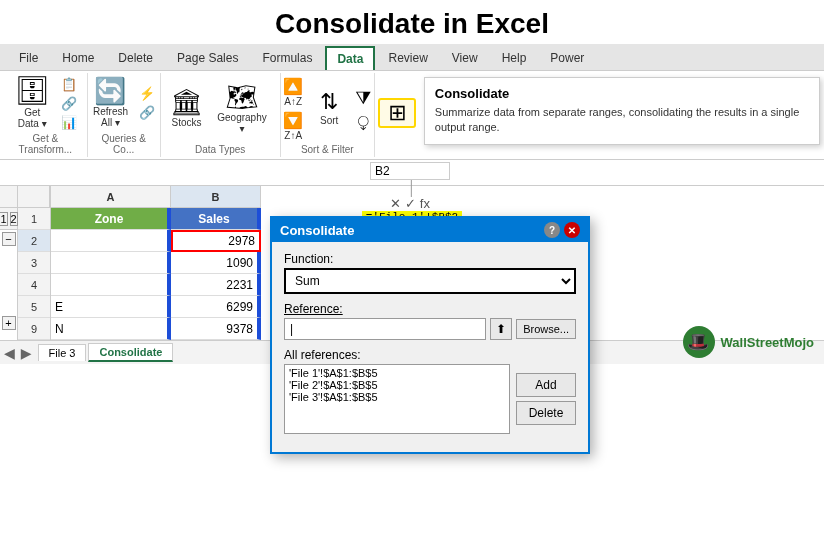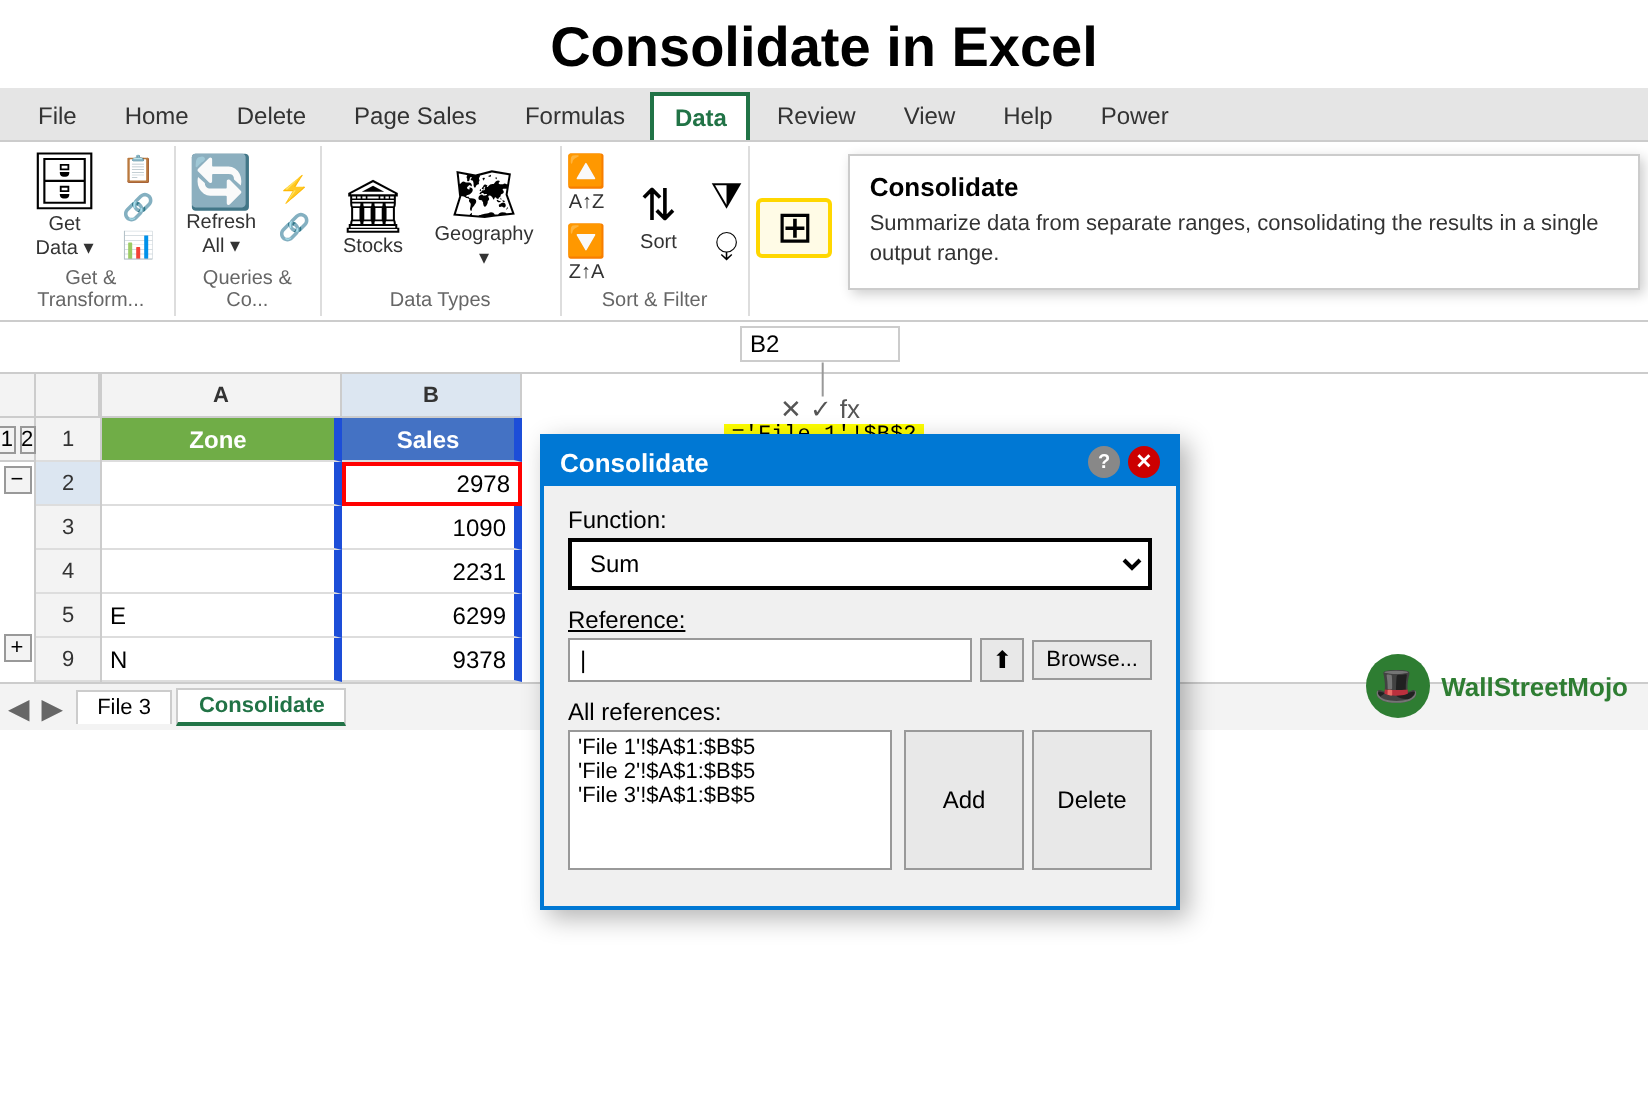--- a/index.html
+++ b/index.html
@@ -382,20 +382,21 @@
       width: 100%;
       height: 70px;
       border: 1px solid #999;
       background: #fff;
       font-size: 11px;
       padding: 2px 4px;
       overflow-y: auto;
     }
     .dialog-side-btns {
       display: flex;
+      flex-direction: column;
       gap: 4px;
       justify-content: center;
     }
     .dialog-btn {
       border: 1px solid #999;
       background: #e8e8e8;
       padding: 4px 10px;
       font-size: 12px;
       cursor: pointer;
       text-align: center;

